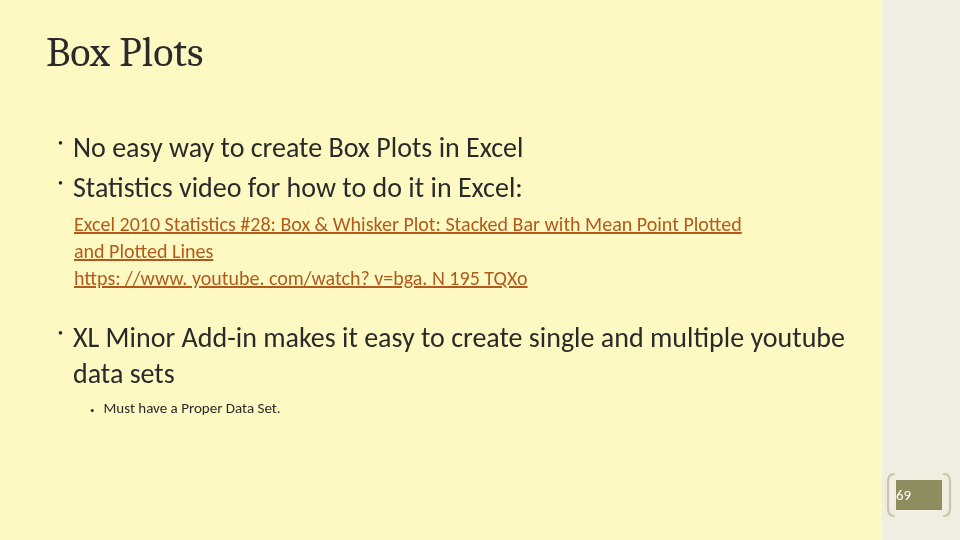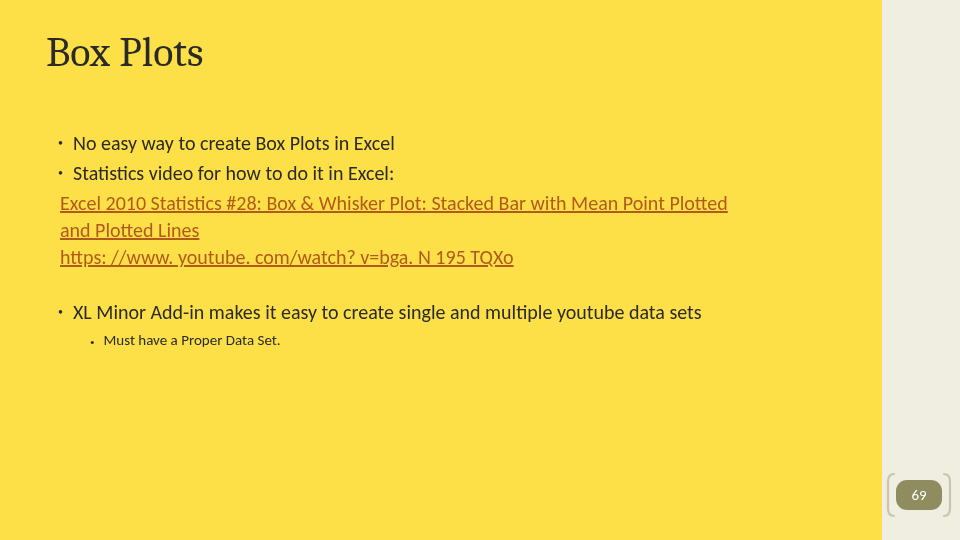--- a/index.html
+++ b/index.html
@@ -1,21 +1,21 @@
 <!DOCTYPE html>
 <html><head>
 <meta charset="utf-8">
 <style>
   * { margin: 0; padding: 0; box-sizing: border-box; }
   html, body { width: 960px; height: 540px; font-family: Calibri, "Segoe UI", sans-serif; background: #fff; }
   .slide {
     position: relative;
     width: 960px;
     height: 540px;
-    background: #fde047;
+    background: #fef9c3;
   }
   .right-bar {
     position: absolute;
     top: 0;
     right: 0;
     width: 78px;
     height: 540px;
     background: #f0ede1;
   }
   .title {
@@ -41,29 +41,29 @@
     line-height: 1.3;
   }
   .bullet-dot {
     font-size: 10px;
     color: #2a2a2a;
     margin-right: 10px;
     margin-top: 6px;
     margin-left: 2px;
   }
   .bullet-text {
-    font-size: 20px;
+    font-size: 28px;
     color: #2a2a2a;
   }
   .link-line {
     font-size: 20px;
     color: #b15a1c;
     text-decoration: underline;
     line-height: 1.35;
-    margin-left: 4px;
+    margin-left: 18px;
   }
   .gap { height: 28px; }
   .sub-bullet-row {
     display: flex;
     align-items: flex-start;
     margin-left: 34px;
     margin-top: 6px;
   }
   .sub-bullet-dot {
     font-size: 9px;
@@ -77,22 +77,20 @@
   }
   .page-badge {
     position: absolute;
     right: 18px;
     bottom: 30px;
     width: 46px;
     height: 30px;
     background: #8f8c60;
     display: flex;
     align-items: center;
-    justify-content: center;
-    border-radius: 11px;
   }
   .page-num {
     color: #ffffff;
     font-size: 15px;
   }
   .bracket {
     position: absolute;
     bottom: 22px;
     width: 10px;
     height: 46px;

